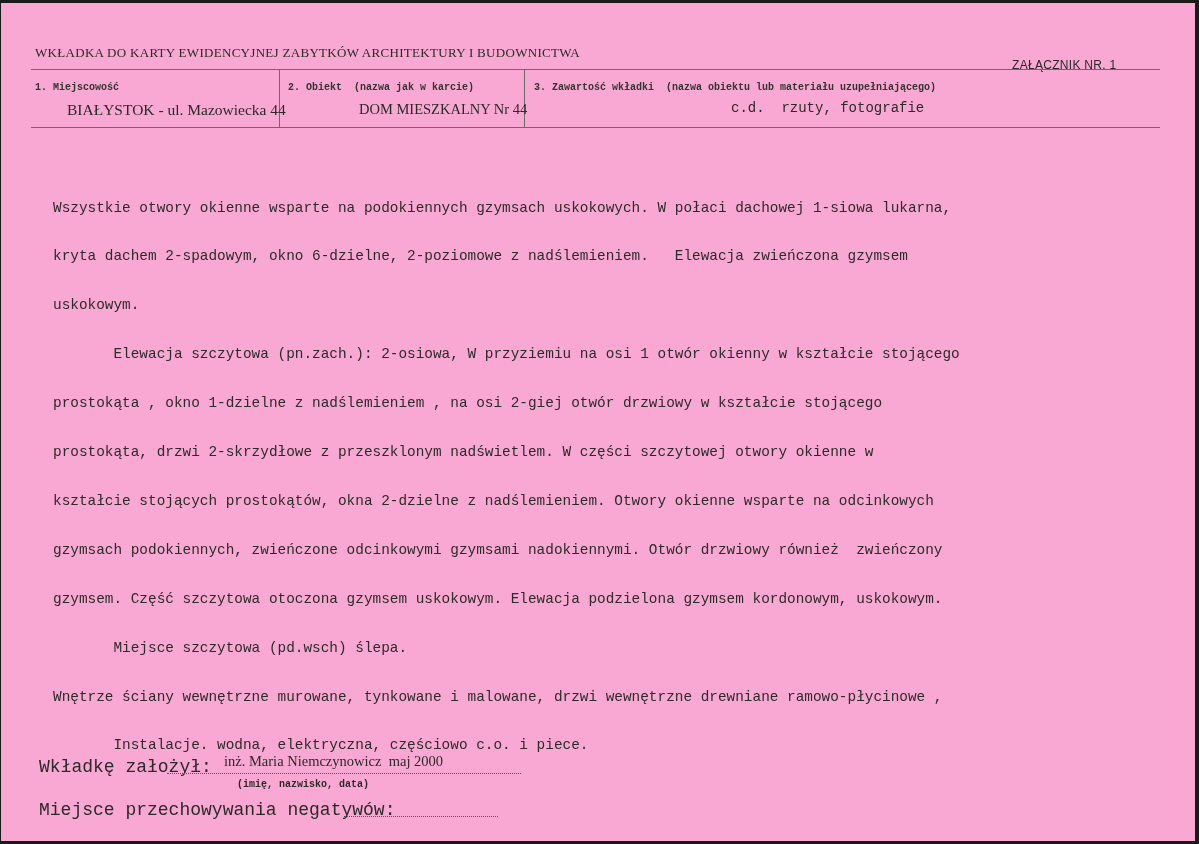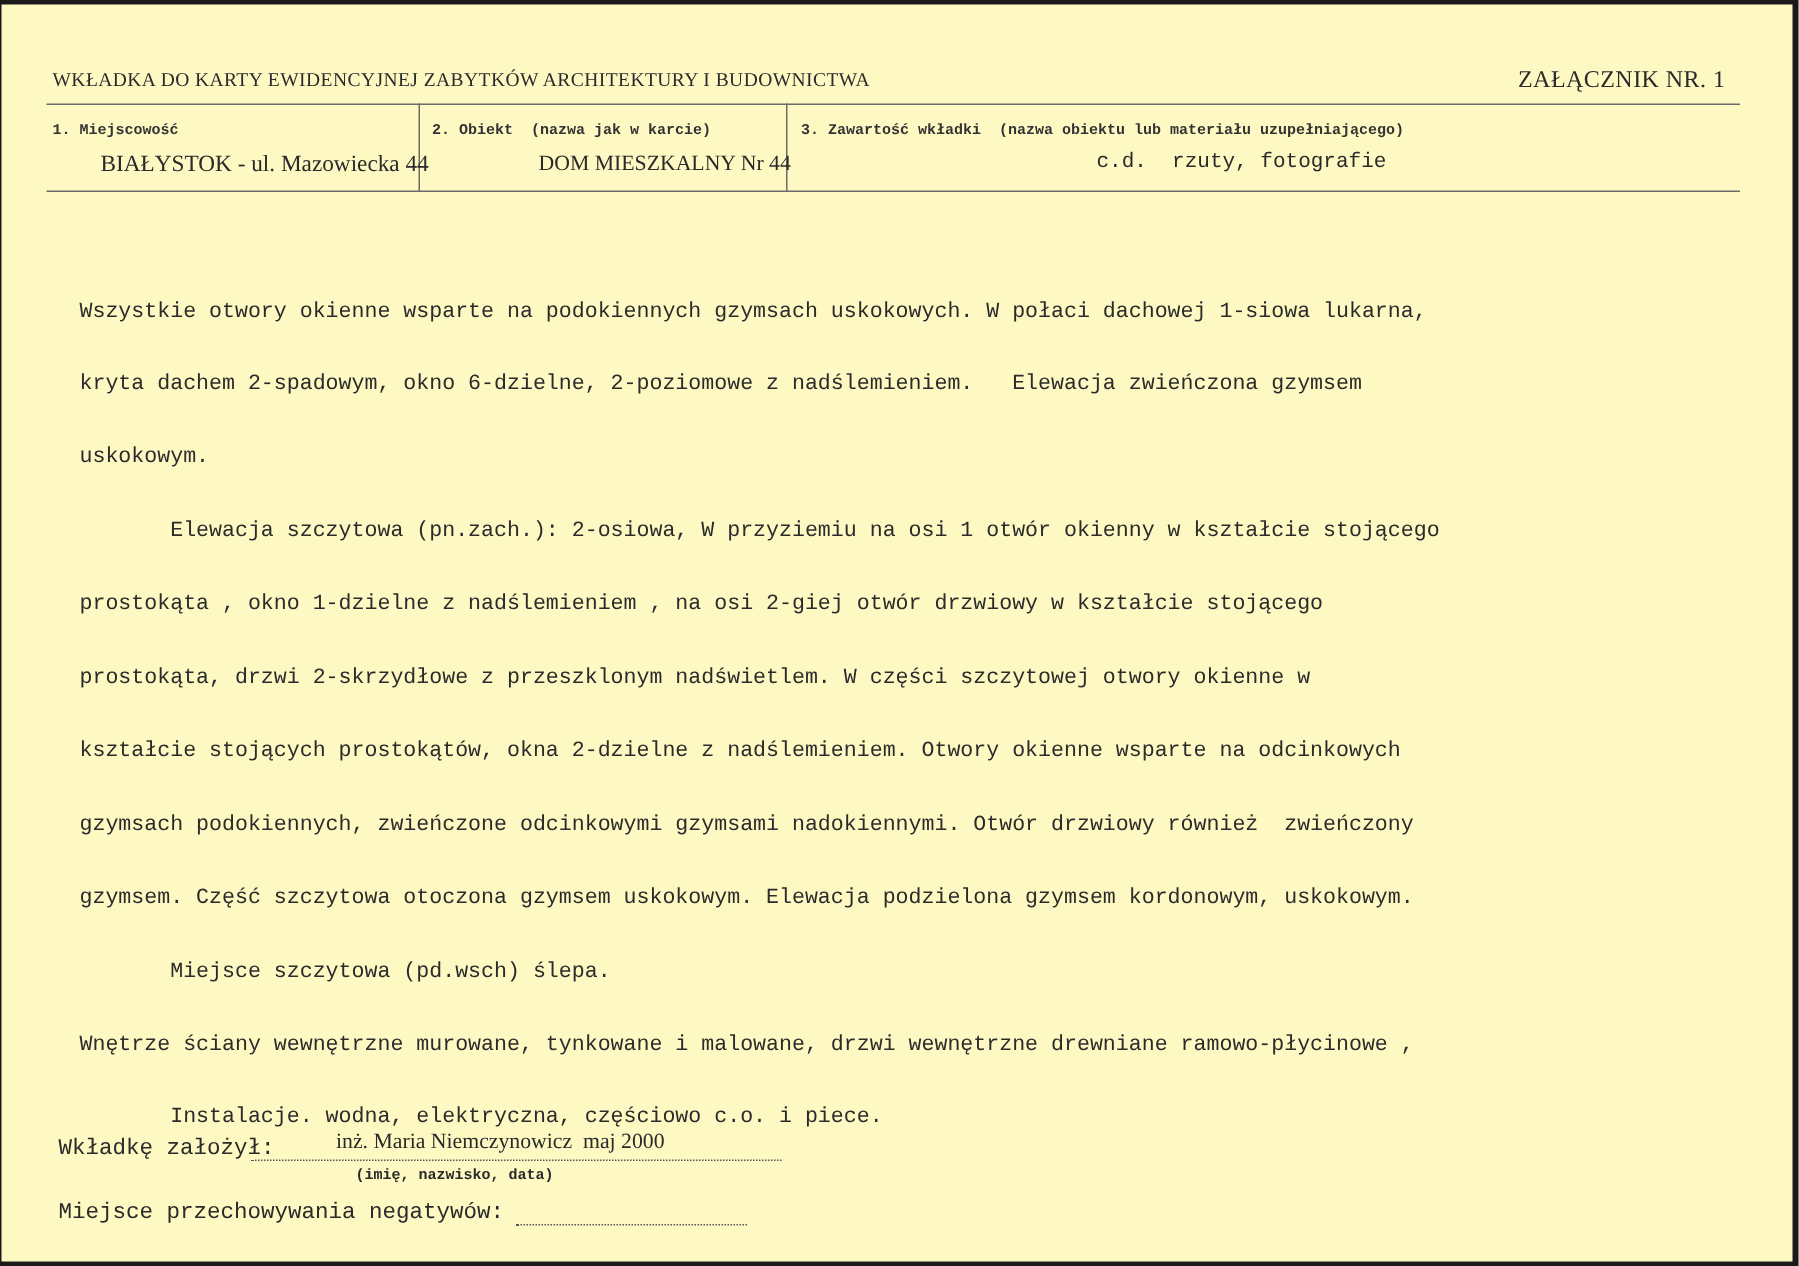--- a/index.html
+++ b/index.html
@@ -3,41 +3,41 @@
   <meta charset="utf-8">
   <style>
     html, body { margin: 0; padding: 0; }
     body {
       width: 1199px; height: 844px; overflow: hidden;
       background: #1a1a1a;
       position: relative;
     }
     .card {
       position: absolute; left: 1px; top: 3px; width: 1194px; height: 838px;
-      background: #fef9c3;
+      background: #f9a8d4;
       font-family: "Liberation Mono", "DejaVu Sans Mono", monospace;
       color: #2a2a2a;
     }
     .abs { position: absolute; white-space: pre; }
     .hdr-title { left: 34px; top: 42px; font-family: "Liberation Serif", serif; font-size: 13px; letter-spacing: 0.3px; }
-    .hdr-annex { left: 1011px; top: 42px; font-family: Liberation Serif, serif; font-size: 16px; letter-spacing: 0.3px; }
+    .hdr-annex { left: 1011px; top: 55px; font-family: Liberation Sans, sans-serif; font-size: 12px; letter-spacing: 0.3px; }
     .hline { position: absolute; height: 1px; background: #6a6a6a; }
     .vline { position: absolute; width: 1px; background: #6a6a6a; }
     .small-label { font-size: 10px; font-weight: bold; color: #333; }
     .field-value-serif { font-family: "Liberation Serif", serif; font-size: 15px; margin-left: 36px; }
     .field-value-mono { font-family: "Liberation Mono", monospace; font-size: 14px; }
     .body-text {
       position: absolute; left: 52px; top: 164px; width: 1120px;
       font-family: "Liberation Mono", "DejaVu Sans Mono", monospace;
       font-size: 14.4px; line-height: 16.3px; color: #2b2b2b;
       white-space: pre;
     }
     .body-line { display: block; height: 16.3px; }
     .dotted { position: absolute; border-bottom: 1px dotted #555; height: 0; }
-    .foot-label { font-size: 15px; }
+    .foot-label { font-size: 18px; }
     .foot-caption { font-size: 10px; font-weight: bold; }
   </style>
 </head>
 <body>
 
 <div class="card">
 
   <div class="abs hdr-title">WKŁADKA DO KARTY EWIDENCYJNEJ ZABYTKÓW ARCHITEKTURY I BUDOWNICTWA</div>
   <div class="abs hdr-annex">ZAŁĄCZNIK NR. 1</div>
 

